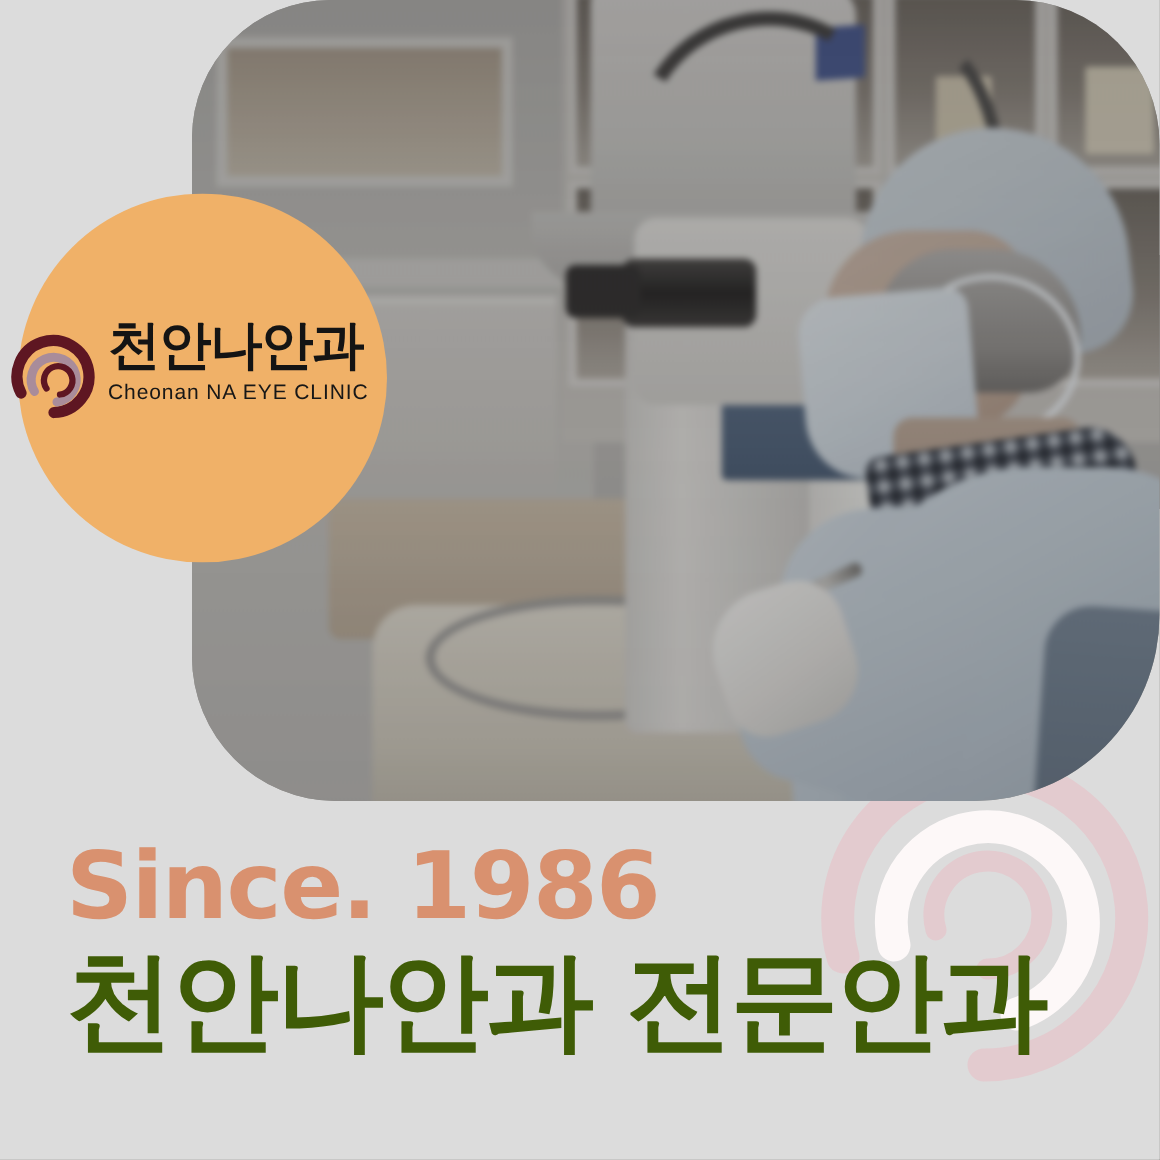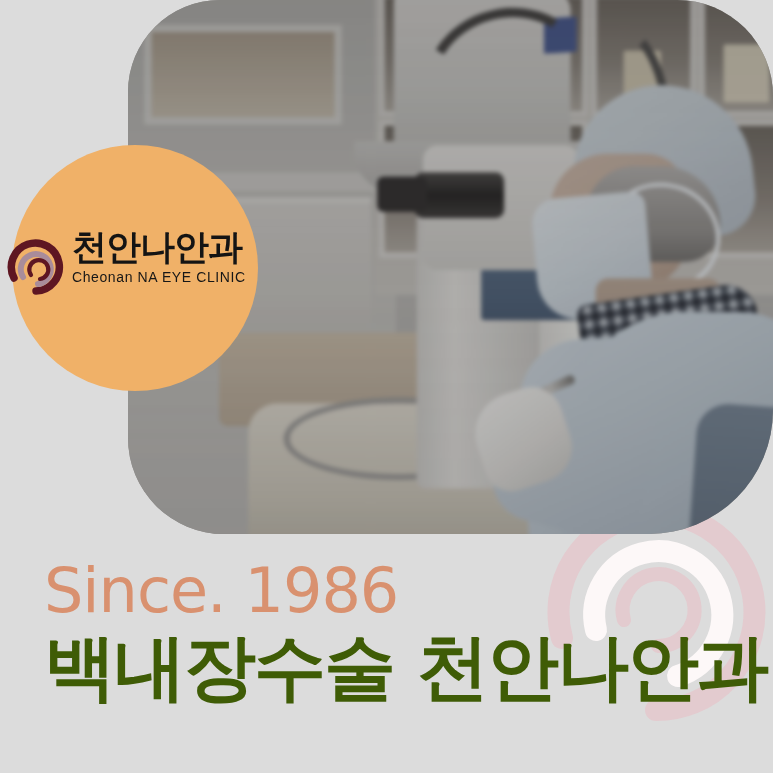--- a/index.html
+++ b/index.html
@@ -252,21 +252,21 @@
     background:#d3737f;border-radius:2px;
   }
   .ph-darken{
     position:absolute;inset:0;
     background:linear-gradient(180deg,rgba(60,62,66,.30) 0%,rgba(70,72,76,.24) 55%,rgba(80,82,86,.28) 100%);
   }
 
   
   .logo-badge{
     position:absolute;
-    left:12px;top:145px;
+    left:12px;top:129px;
     width:246px;height:246px;
     border-radius:50%;
     background:#f0b168;
     z-index:3;
     display:flex;align-items:center;justify-content:center;
   }
   .logo-inner{
     position:relative;
     width:246px;height:90px;
     display:flex;align-items:center;
@@ -292,21 +292,21 @@
 
   
   .copy-block{
     position:absolute;
     left:44px;top:560px;
     z-index:4;
   }
   .since-line{
     font-family:"DejaVu Sans","Liberation Sans",sans-serif;
     font-size:62px;
-    font-weight:normal;
+    font-weight:bold;
     color:#d9916f;
     letter-spacing:-1px;
     line-height:1;
     white-space:nowrap;
   }
   .headline-line{
     font-family:"DejaVu Sans","Liberation Sans",sans-serif;
     font-size:72px;
     font-weight:bold;
     color:#3f5c06;
@@ -411,16 +411,16 @@
       </div>
       <div class="logo-text-wrap">
         <div class="logo-kr">천안나안과</div>
         <div class="logo-en">Cheonan NA EYE CLINIC</div>
       </div>
     </div>
   </div>
 
   <div class="copy-block">
     <div class="since-line">Since. 1986</div>
-    <div class="headline-line">백내장수술 천안나안과</div>
+    <div class="headline-line">천안나안과 전문안과</div>
   </div>
 
 </div>
 
 </body></html>

